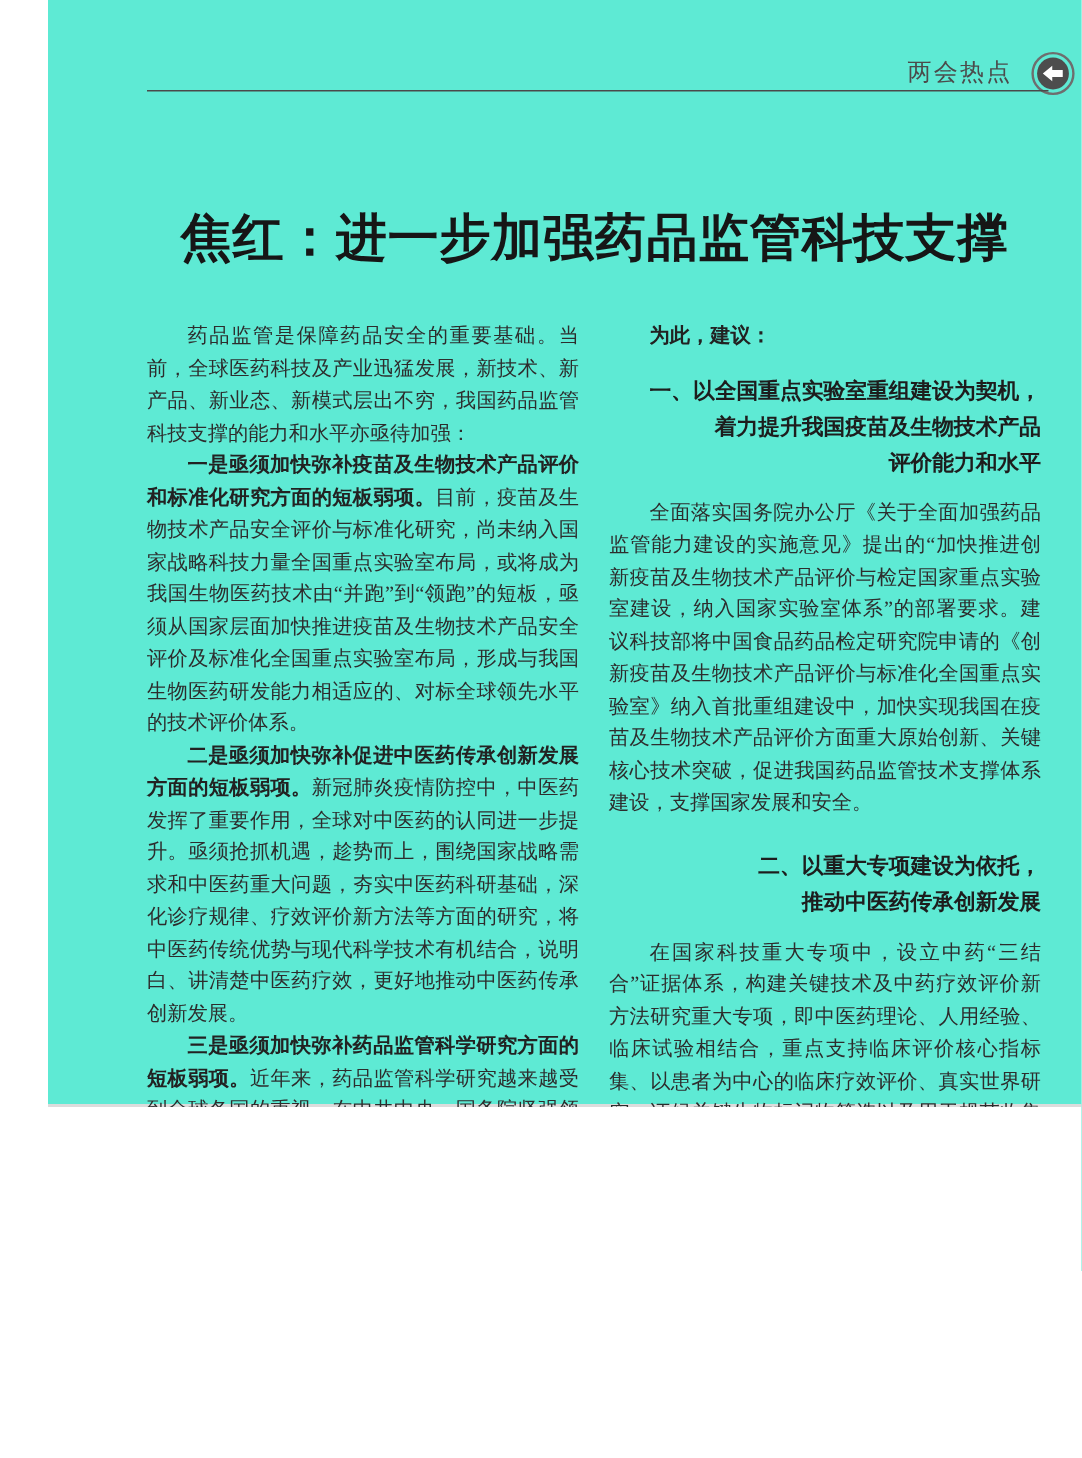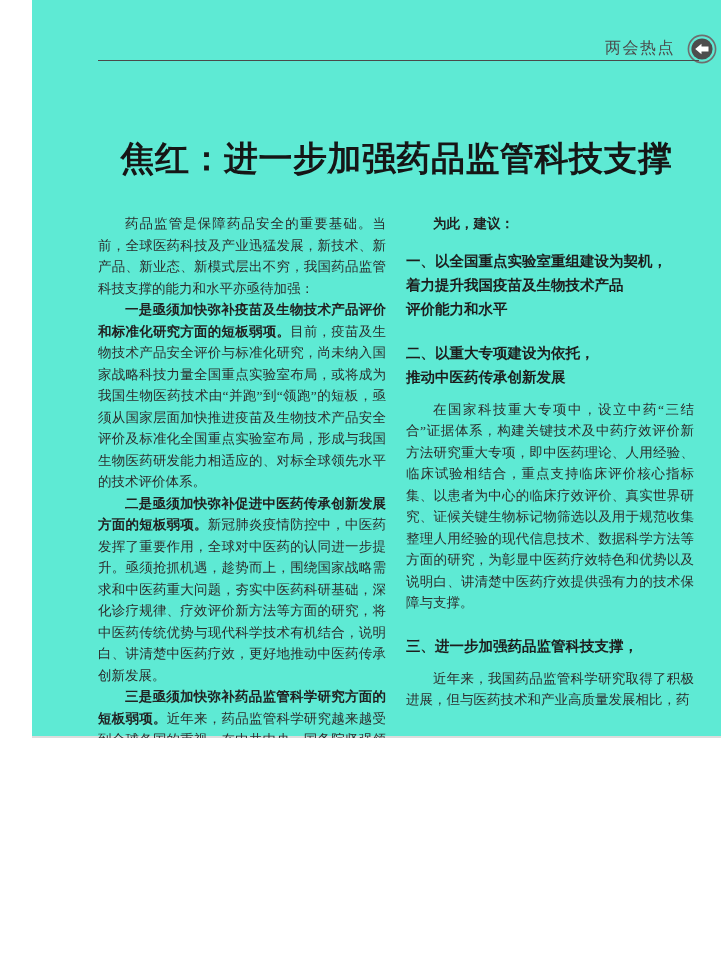--- a/index.html
+++ b/index.html
@@ -44,21 +44,21 @@
   .lead{
     font-family:Liberation Sans, sans-serif;
     font-weight:bold;color:#222;
   }
   .intro-bold{
     font-family:"Liberation Sans", sans-serif;
     font-weight:bold;color:#222;
     margin:0 0 14px 0 !important;
   }
   .sec-heading{
-    text-align:left;font-weight:bold;color:#1d1d1d;
+    text-align:right;font-weight:bold;color:#1d1d1d;
     font-size:14.5px;line-height:24px;
     margin:14px 0 10px 0;text-indent:0;
   }
   
   .footer{
     position:absolute;left:66px;top:906px;width:587px;
     border-bottom:1.6px solid #4f4f4f;
     display:flex;justify-content:flex-end;align-items:flex-end;
     padding-bottom:11px;height:20px;
   }
@@ -101,20 +101,21 @@
   </div>
 
   <div class="col col-right">
     <p class="intro-bold">为此，建议：</p>
 
     <div class="sec-heading">
       <div>一、以全国重点实验室重组建设为契机，</div>
       <div>着力提升我国疫苗及生物技术产品</div>
       <div>评价能力和水平</div>
     </div>
+    <p>全面落实国务院办公厅《关于全面加强药品监管能力建设的实施意见》提出的“加快推进创新疫苗及生物技术产品评价与检定国家重点实验室建设，纳入国家实验室体系”的部署要求。建议科技部将中国食品药品检定研究院申请的《创新疫苗及生物技术产品评价与标准化全国重点实验室》纳入首批重组建设中，加快实现我国在疫苗及生物技术产品评价方面重大原始创新、关键核心技术突破，促进我国药品监管技术支撑体系建设，支撑国家发展和安全。</p>
 
     <div class="sec-heading" style="margin-top:20px;">
       <div>二、以重大专项建设为依托，</div>
       <div>推动中医药传承创新发展</div>
     </div>
     <p>在国家科技重大专项中，设立中药“三结合”证据体系，构建关键技术及中药疗效评价新方法研究重大专项，即中医药理论、人用经验、临床试验相结合，重点支持临床评价核心指标集、以患者为中心的临床疗效评价、真实世界研究、证候关键生物标记物筛选以及用于规范收集整理人用经验的现代信息技术、数据科学方法等方面的研究，为彰显中医药疗效特色和优势以及说明白、讲清楚中医药疗效提供强有力的技术保障与支撑。</p>
 
     <div class="sec-heading" style="margin-top:20px;">
       <div>三、进一步加强药品监管科技支撑，</div>
     </div>

